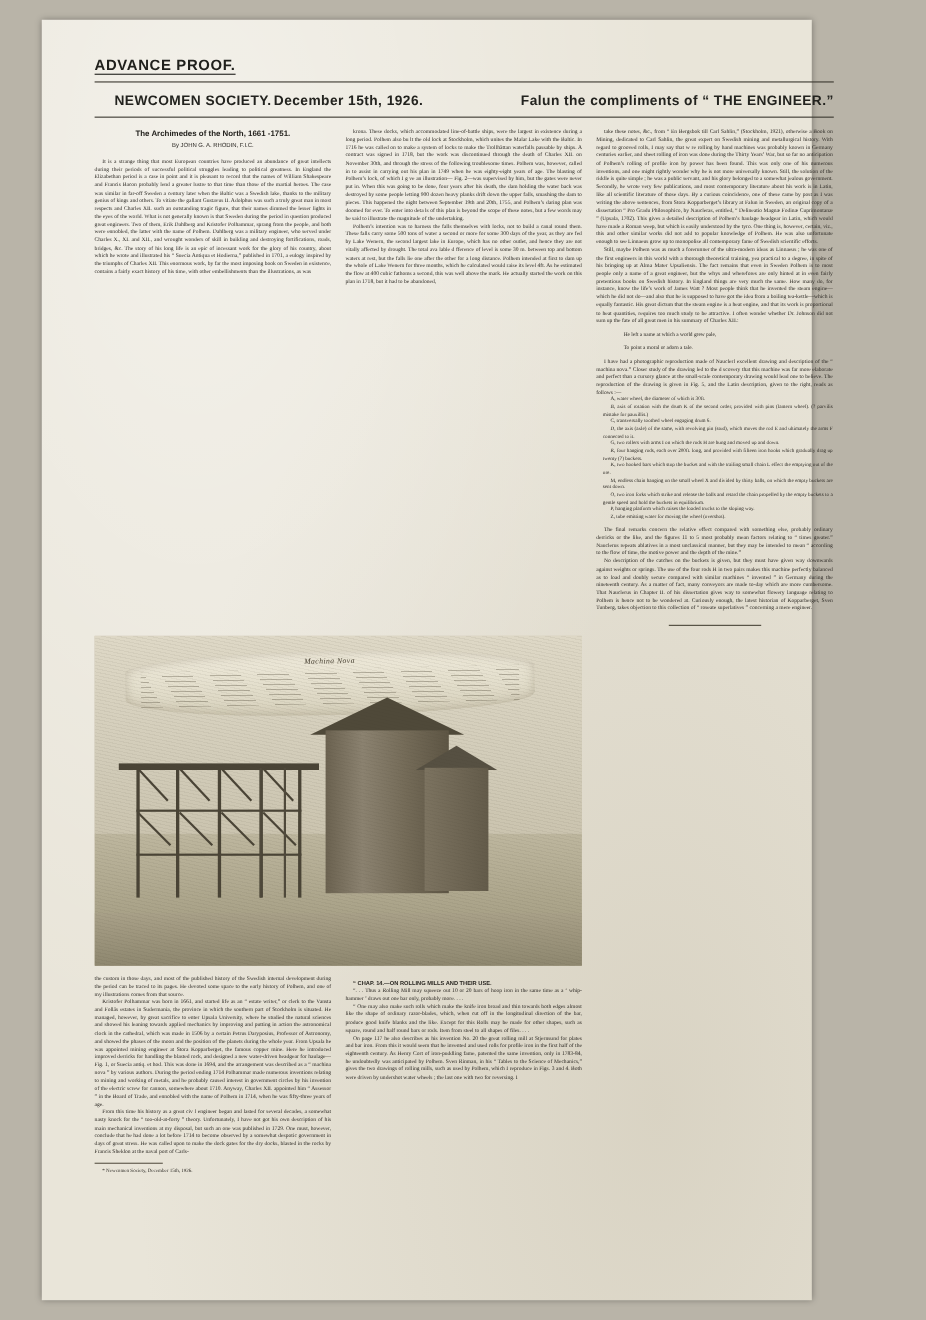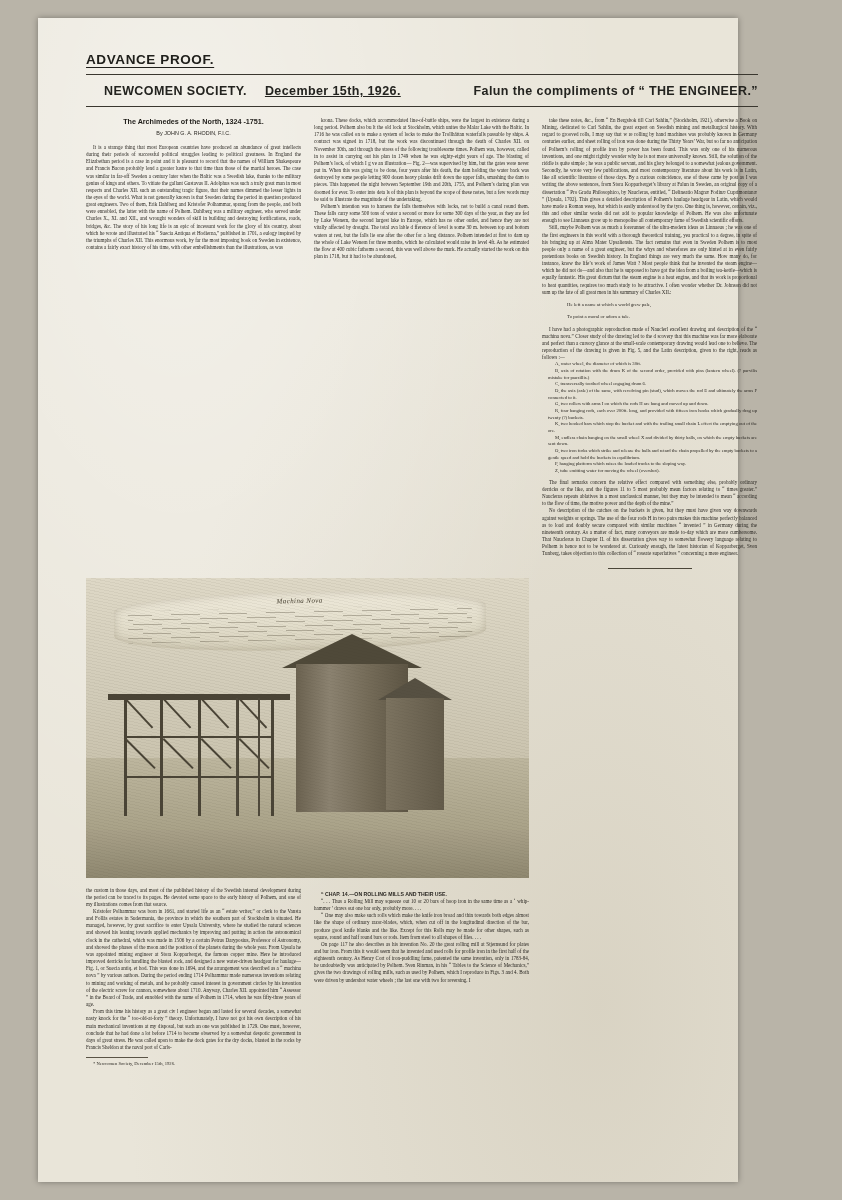--- a/index.html
+++ b/index.html
@@ -52,21 +52,21 @@
     display: flex;
     align-items: baseline;
     justify-content: space-between;
     font-family: "Liberation Sans", sans-serif;
     font-size: 12.5px;
     font-weight: bold;
     letter-spacing: 0.4px;
     color: #23231f;
   }
   .masthead-row .society { flex: 0 0 auto; padding-left: 18px; }
-  .masthead-row .date { flex: 0 0 auto; margin-left: 18px; text-decoration: underline; }
+  .masthead-row .date { flex: 0 0 auto; margin-left: 2px; }
   .masthead-row .compliments { flex: 0 0 auto; margin-left: auto; }
   .masthead-rule2 {
     border: 0;
     border-top: 1.2px solid #3a372f;
     margin: 8px 0 0 0;
   }
 
   
   .cols {
     margin-top: 10px;
@@ -266,21 +266,21 @@
     <div class="masthead-row">
       <span class="society">NEWCOMEN SOCIETY.</span>
       <span class="date">December 15th, 1926.</span>
       <span class="compliments">Falun the compliments of “ THE ENGINEER.”</span>
     </div>
     <hr class="masthead-rule2">
 
     <div class="cols">
 
       <div class="col">
-        <div class="title2">The Archimedes of the North, 1324 -1751.</div>
+        <div class="title2">The Archimedes of the North, 1661 -1751.</div>
         <div class="byline">By JOHN G. A. RHODIN, F.I.C.</div>
         <p>It is a strange thing that most European countries have produced an abundance of great intellects during their periods of successful political struggles leading to political greatness. In England the Elizabethan period is a case in point and it is pleasant to record that the names of William Shakespeare and Francis Bacon probably lend a greater lustre to that time than those of the martial heroes. The case was similar in far-off Sweden a century later when the Baltic was a Swedish lake, thanks to the military genius of kings and others. To vitiate the gallant Gustavus II. Adolphus was such a truly great man in most respects and Charles XII. such an outstanding tragic figure, that their names dimmed the lesser lights in the eyes of the world. What is not generally known is that Sweden during the period in question produced great engineers. Two of them, Erik Dahlberg and Kristofer Polhammar, sprang from the people, and both were ennobled, the latter with the name of Polhem. Dahlberg was a military engineer, who served under Charles X., XI. and XII., and wrought wonders of skill in building and destroying fortifications, roads, bridges, &amp;c. The story of his long life is an epic of incessant work for the glory of his country, about which he wrote and illustrated his “ Suecia Antiqua et Hodierna,” published in 1701, a eulogy inspired by the triumphs of Charles XII. This enormous work, by far the most imposing book on Sweden in existence, contains a fairly exact history of his time, with other embellishments than the illustrations, as was</p>
       </div>
 
       <div class="col">
         <p>krona. These docks, which accommodated line-of-battle ships, were the largest in existence during a long period. Polhem also bu lt the old lock at Stockholm, which unites the Malar Lake with the Baltic. In 1716 he was called on to make a system of locks to make the Trollhättan waterfalls passable by ships. A contract was signed in 1718, but the work was discontinued through the death of Charles XII. on November 30th, and through the stress of the following troublesome times. Polhem was, however, called in to assist in carrying out his plan in 1749 when he was eighty-eight years of age. The blasting of Polhem’s lock, of which I g ve an illustration— Fig. 2—was supervised by him, but the gates were never put in. When this was going to be done, four years after his death, the dam holding the water back was destroyed by some people letting 900 dozen heavy planks drift down the upper falls, smashing the dam to pieces. This happened the night between September 19th and 20th, 1755, and Polhem’s daring plan was doomed for ever. To enter into deta ls of this plan is beyond the scope of these notes, but a few words may be said to illustrate the magnitude of the undertaking.</p>
         <p>Polhem’s intention was to harness the falls themselves with locks, not to build a canal round them. These falls carry some 500 tons of water a second or more for some 300 days of the year, as they are fed by Lake Wenern, the second largest lake in Europe, which has no other outlet, and hence they are not vitally affected by drought. The total ava lable d fference of level is some 30 m. between top and bottom waters at rest, but the falls lie one after the other for a long distance. Polhem intended at first to dam up the whole of Lake Wenern for three months, which he calculated would raise its level 4ft. As he estimated the flow at 400 cubic fathoms a second, this was well above the mark. He actually started the work on this plan in 1718, but it had to be abandoned,</p>
       </div>
 
       <div class="col">

